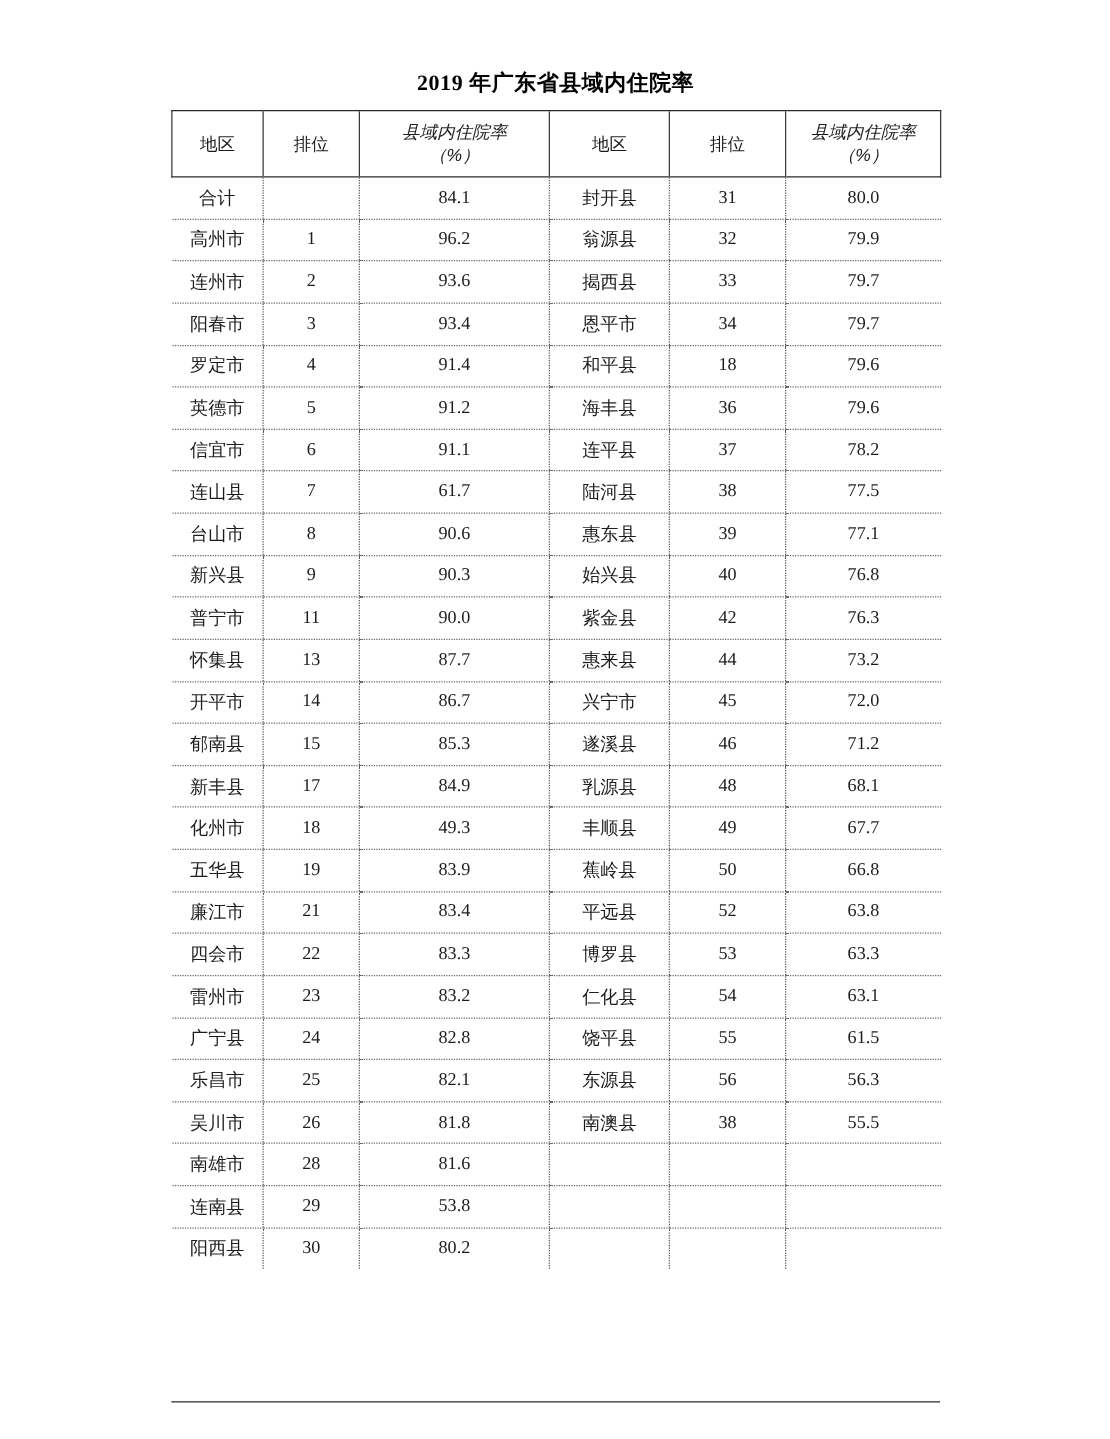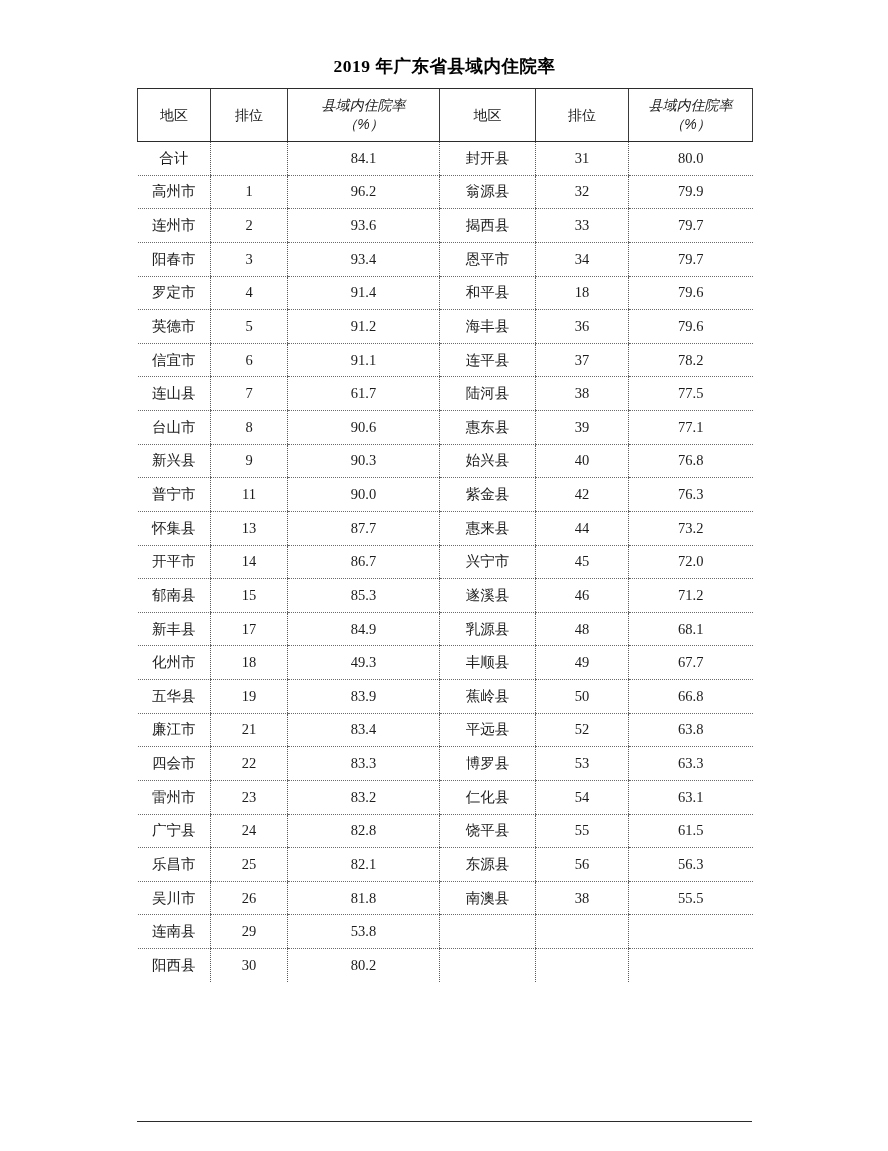--- a/index.html
+++ b/index.html
@@ -317,20 +317,28 @@
           </tr>
           <tr>
             <td class="c-name">吴川市</td>
             <td class="c-rank">26</td>
             <td class="c-val">81.8</td>
             <td class="c-name mid">南澳县</td>
             <td class="c-rank">38</td>
             <td class="c-val">55.5</td>
           </tr>
           <tr>
+            <td class="c-name">南雄市</td>
+            <td class="c-rank">28</td>
+            <td class="c-val">81.6</td>
+            <td class="c-name mid"></td>
+            <td class="c-rank"></td>
+            <td class="c-val"></td>
+          </tr>
+          <tr>
             <td class="c-name">连南县</td>
             <td class="c-rank">29</td>
             <td class="c-val">53.8</td>
             <td class="c-name mid"></td>
             <td class="c-rank"></td>
             <td class="c-val"></td>
           </tr>
           <tr>
             <td class="c-name">阳西县</td>
             <td class="c-rank">30</td>

